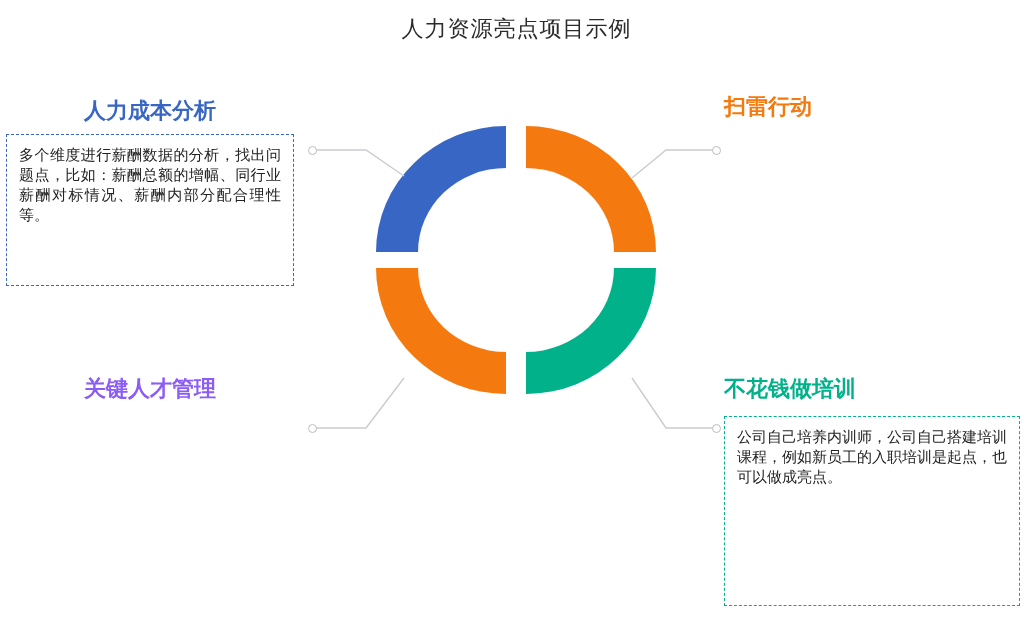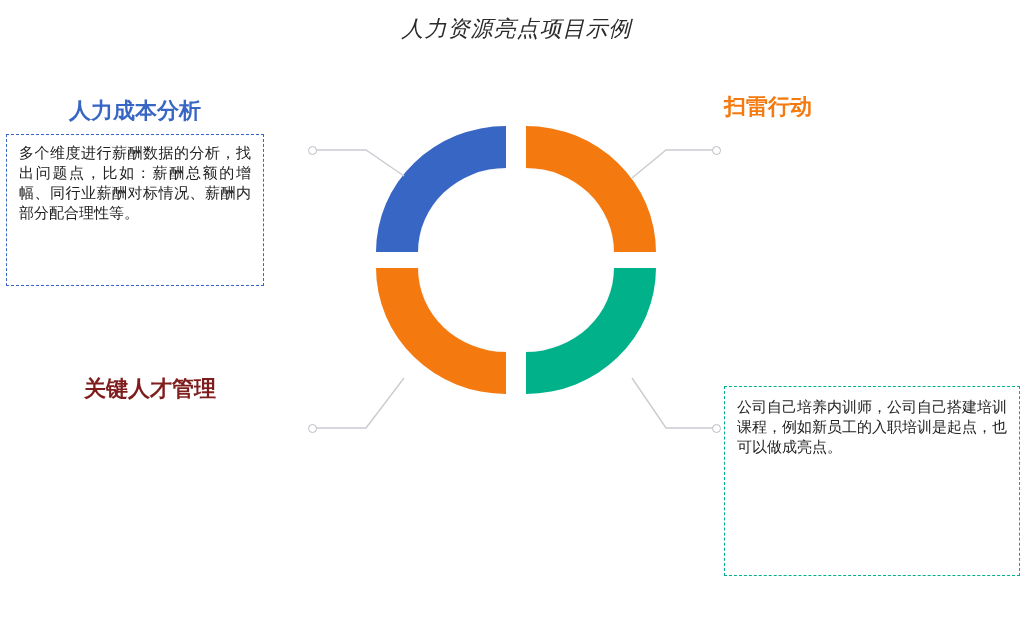--- a/index.html
+++ b/index.html
@@ -16,21 +16,20 @@
   }
   #title {
     position: absolute;
     top: 14px;
     left: 0;
     width: 1033px;
     text-align: center;
     font-size: 22px;
     color: #2b2b2b;
     letter-spacing: 1px;
-    font-style: italic;
   }
 
   
   #donut-wrap {
     position: absolute;
     left: 376px;
     top: 126px;
     width: 280px;
     height: 268px;
   }
@@ -103,27 +102,27 @@
     box-sizing: border-box;
     font-size: 15px;
     line-height: 20px;
     color: #222;
     padding: 10px 12px;
     text-align: justify;
     text-justify: inter-ideograph;
   }
 
   
-  #c-tl { left: 6px; top: 96px; width: 258px; font-family: Liberation Mono, monospace; }
+  #c-tl { left: 6px; top: 96px; width: 288px; }
   #c-tl .heading { color: #3866c4; text-align: center; }
   #c-tl .body { border: 1px dashed #3866c4; height: 152px; }
 
   
   #c-bl { left: 6px; top: 374px; width: 288px; }
-  #c-bl .heading { color: #7f1d1d; text-align: center; }
+  #c-bl .heading { color: #8b5cf6; text-align: center; }
   #c-bl .body { border: 1px dashed #f47a10; height: 195px; }
 
   
   #c-tr { left: 724px; top: 92px; width: 264px; }
   #c-tr .heading { color: #f47a10; text-align: left; }
   #c-tr .body { border: 1px dashed #f47a10; height: 152px; }
 
   
   #c-br { left: 724px; top: 374px; width: 296px; }
   #c-br .heading { color: #00b18a; text-align: left; }
@@ -172,14 +171,15 @@
 
 <div class="callout" id="c-bl">
   <div class="heading">关键人才管理</div>
 </div>
 
 <div class="callout" id="c-tr">
   <div class="heading">扫雷行动</div>
 </div>
 
 <div class="callout" id="c-br">
+  <div class="heading">不花钱做培训</div>
   <div class="body">公司自己培养内训师，公司自己搭建培训课程，例如新员工的入职培训是起点，也可以做成亮点。</div>
 </div>
 
 </body></html>

